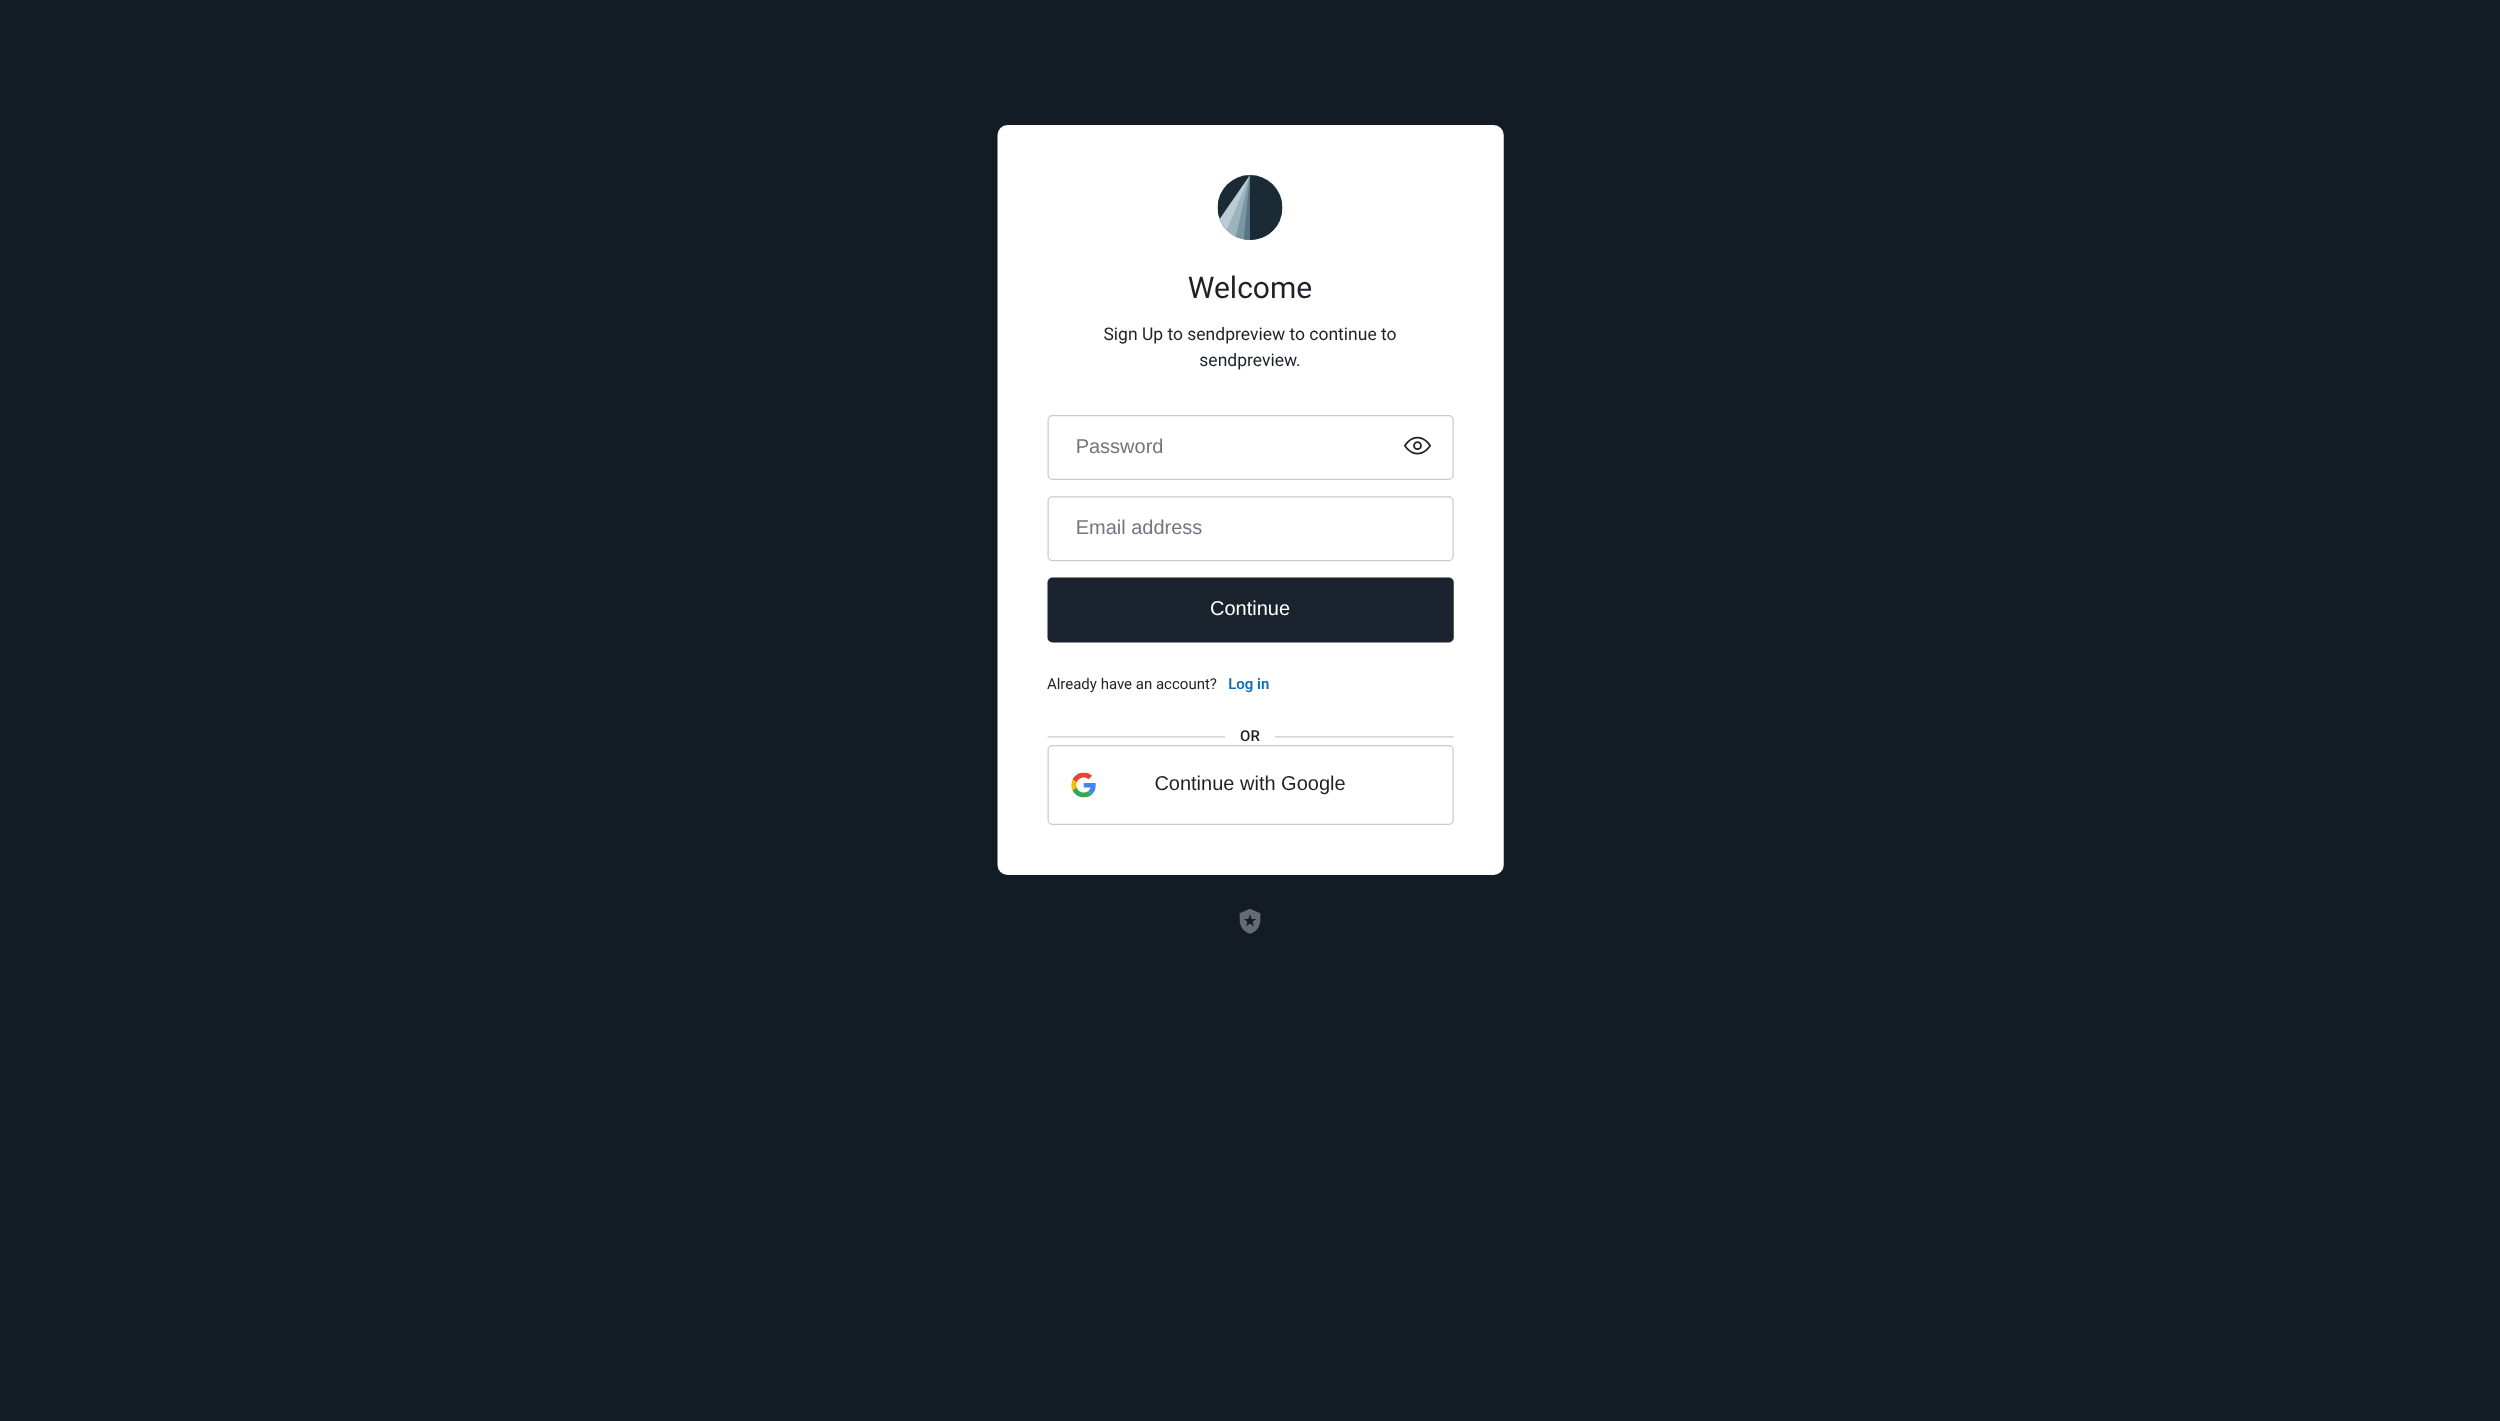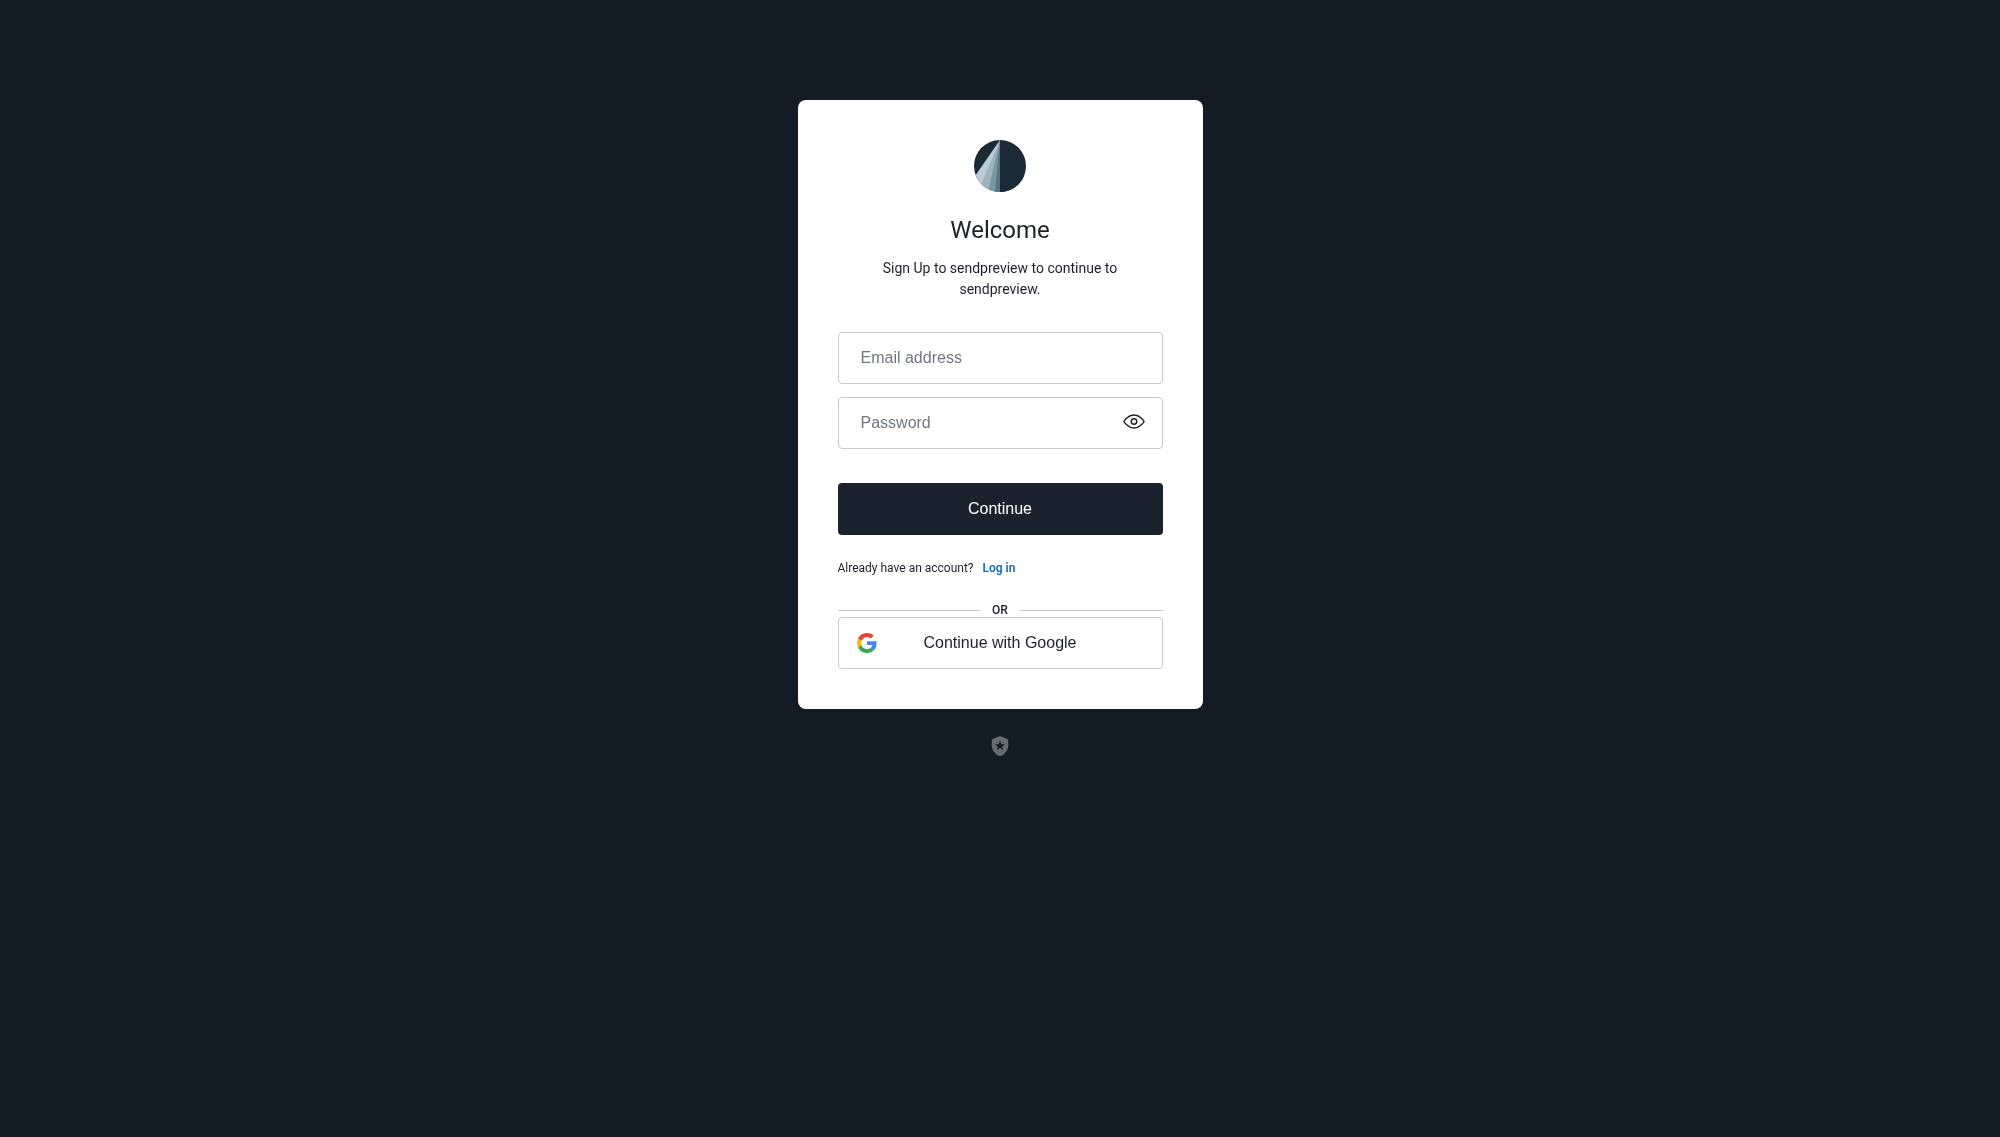--- a/index.html
+++ b/index.html
@@ -84,21 +84,21 @@
     .continue-button {
       width: 100%;
       height: 52px;
       background-color: #1a232d;
       color: #ffffff;
       font-size: 16px;
       font-weight: 400;
       border: none;
       border-radius: 4px;
       cursor: pointer;
-      margin-top: 21px;
+      margin-top: 0;
       margin-bottom: 26px;
     }
     .login-row {
       width: 100%;
       font-size: 12px;
       color: #1e212a;
       text-align: left;
       margin-bottom: 28px;
     }
     .login-link {
@@ -119,21 +119,21 @@
       background-color: #c9cace;
     }
     .divider-text {
       padding: 0 12px;
       font-size: 12px;
       color: #1e212a;
       font-weight: 500;
     }
     .google-button {
       width: 100%;
-      height: 52px;
+      height: 64px;
       background-color: #ffffff;
       color: #1e212a;
       font-size: 16px;
       font-weight: 400;
       border: 1px solid #c9cace;
       border-radius: 4px;
       cursor: pointer;
       display: flex;
       align-items: center;
       justify-content: center;
@@ -172,33 +172,33 @@
         <path d="M 26 52 L 26 0 L 27 52 Z" fill="#3a5866"></path>
         <path d="M 26 52 L 26 0 L 62 52 Z" fill="#1a2b36"></path>
       </g>
     </svg>
   </div>
 
   <h1 class="title">Welcome</h1>
   <p class="subtitle">Sign Up to sendpreview to continue to sendpreview.</p>
 
   <div class="input-group">
-    <input type="email" class="text-input" placeholder="Email address" style="">
-  </div>
-
-  <div class="input-group">
     <input type="password" class="text-input password-input" placeholder="Password" style="">
     <button class="eye-button">
       <span>
         <svg width="22" height="22" viewBox="0 0 24 24" fill="none" stroke="currentColor" stroke-width="1.6">
           <path d="M1 12s4-7 11-7 11 7 11 7-4 7-11 7-11-7-11-7z"></path>
           <circle cx="12" cy="12" r="3"></circle>
         </svg>
       </span>
     </button>
+  </div>
+
+  <div class="input-group">
+    <input type="email" class="text-input" placeholder="Email address" style="">
   </div>
 
   <button class="continue-button">Continue</button>
 
   <div class="login-row">
     <span>Already have an account?</span>
     <a class="login-link">Log in</a>
   </div>
 
   <div class="divider">

